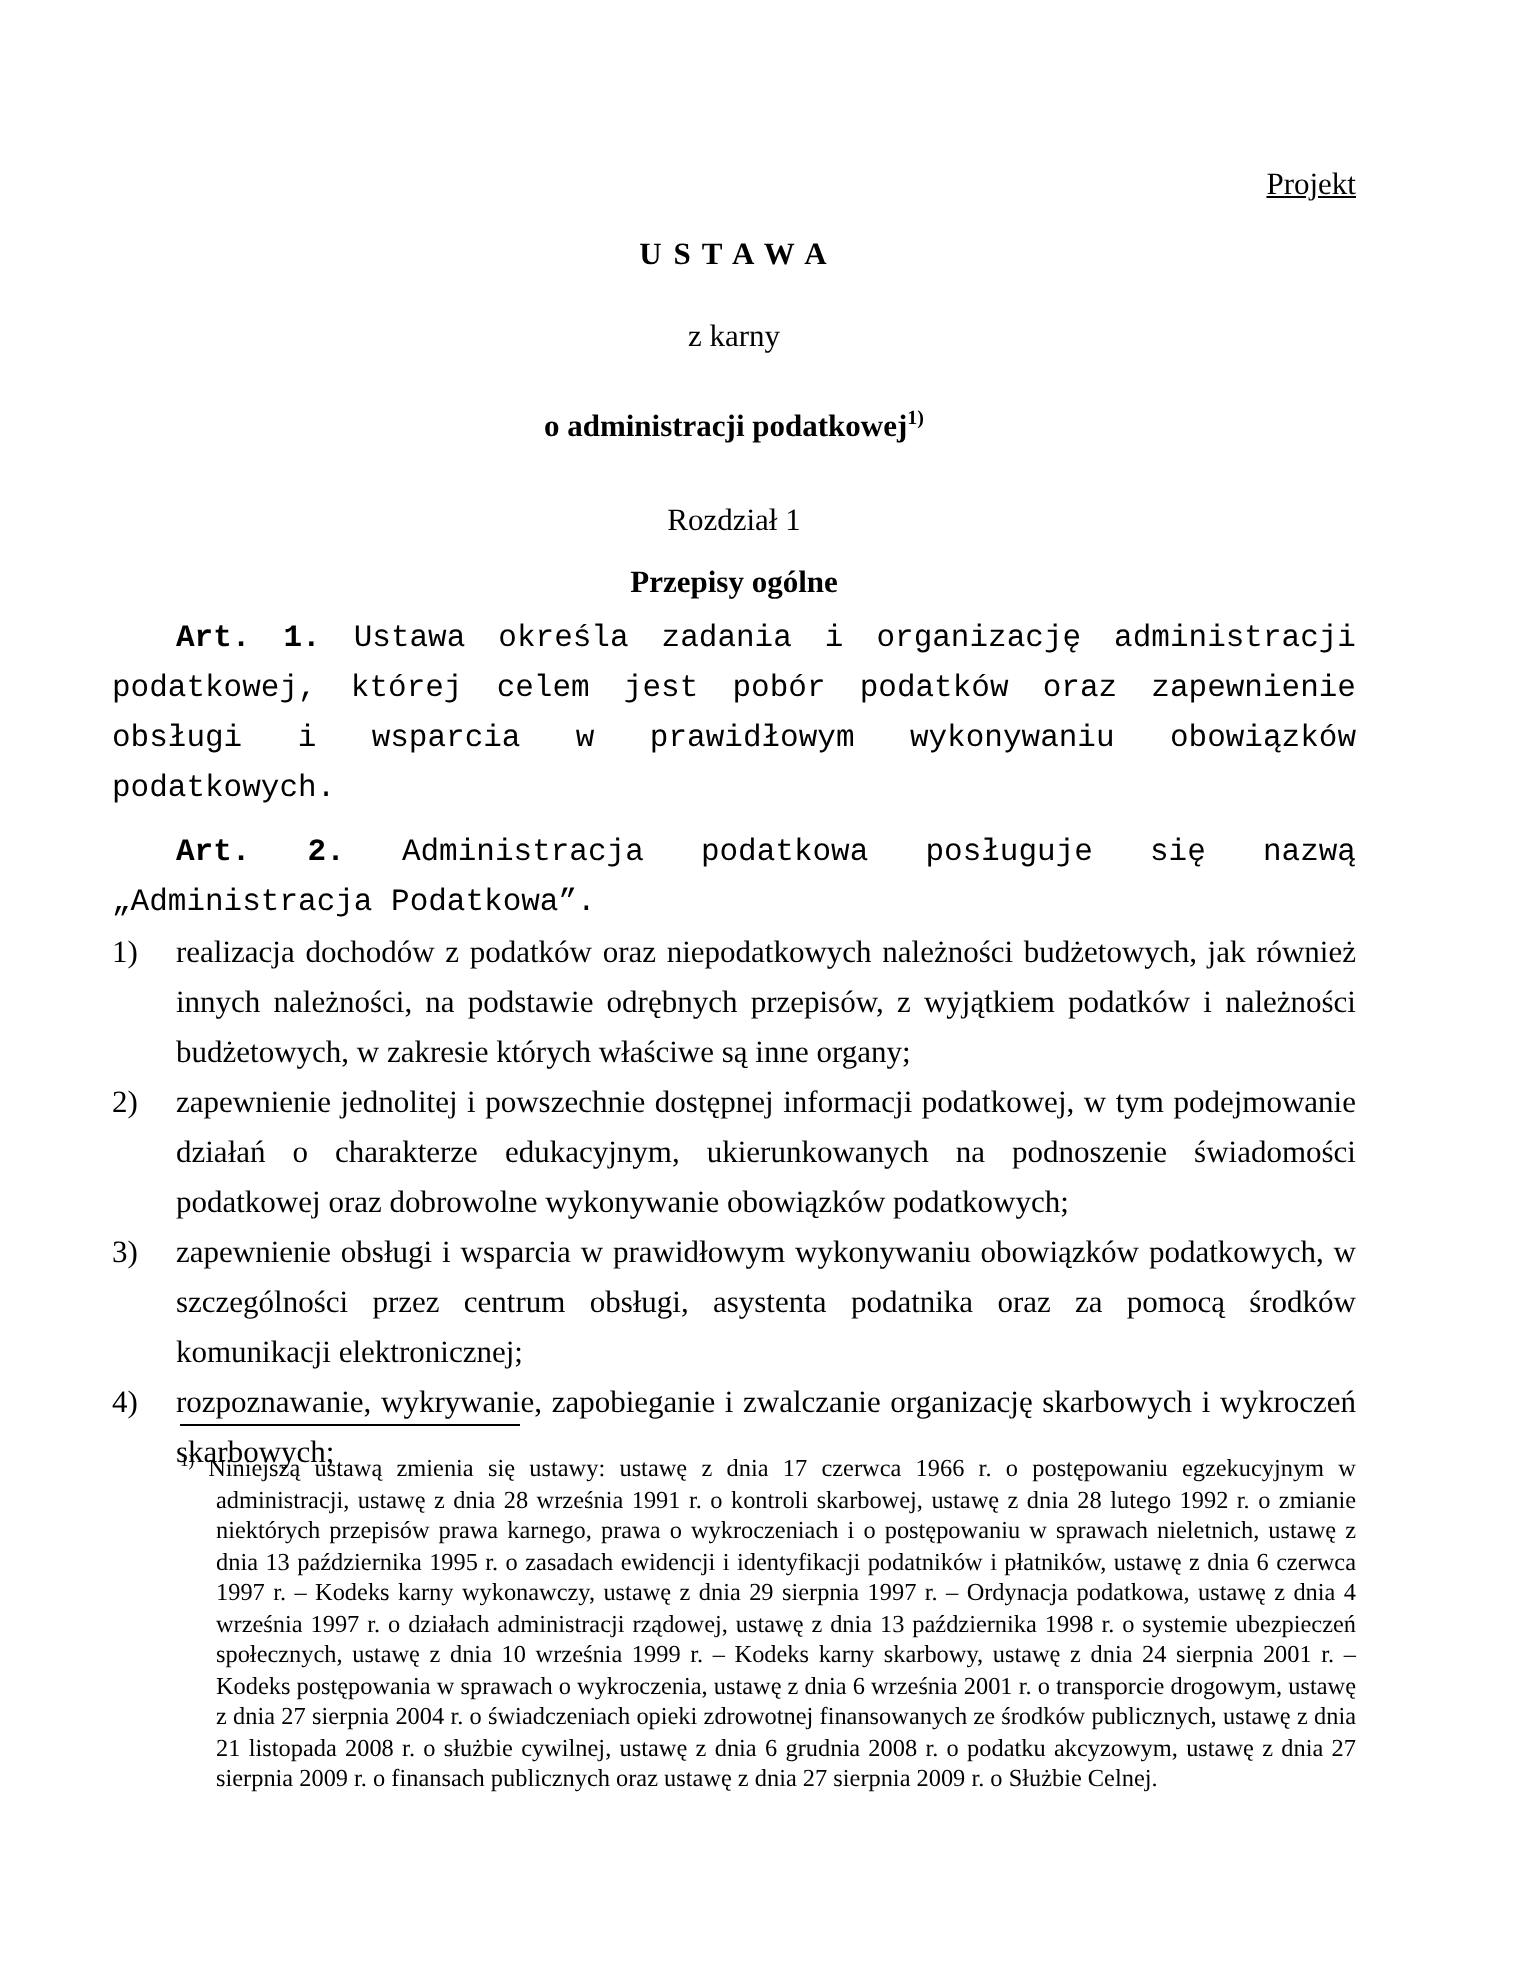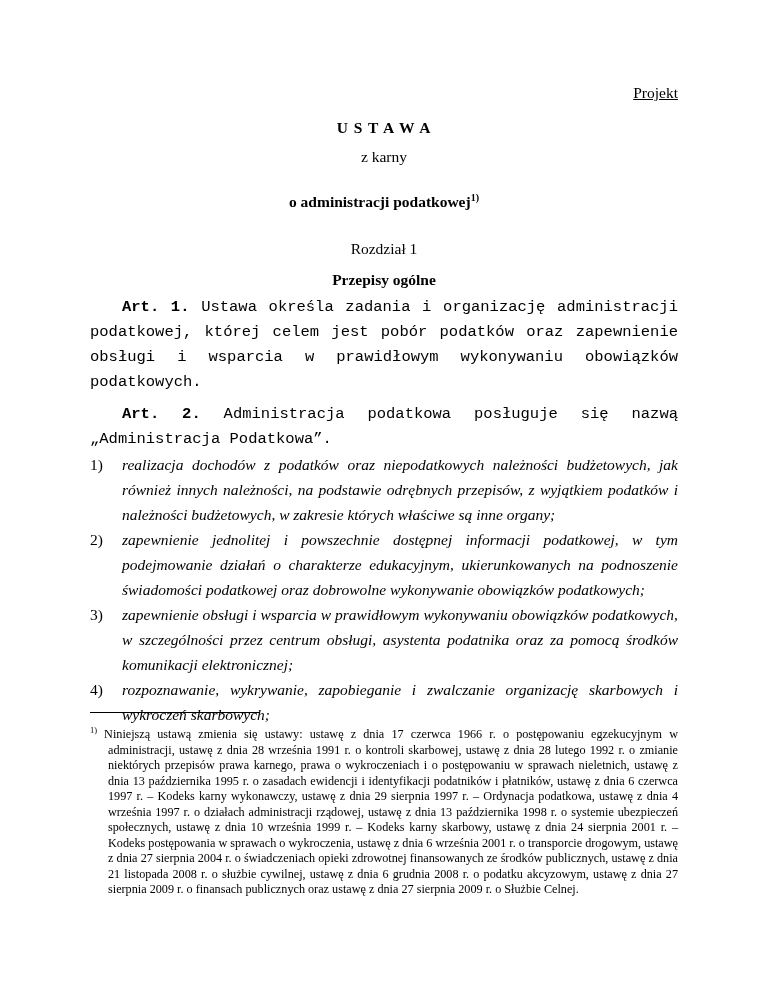--- a/index.html
+++ b/index.html
@@ -6,37 +6,37 @@
     margin: 0;
     padding: 0;
     background: #ffffff;
   }
   .page {
     position: relative;
     width: 768px;
     height: 994px;
     background: #ffffff;
     box-sizing: border-box;
-    padding: 80px 90px 0 90px;
+    padding: 80px 90px 0 56px;
     font-family: "Liberation Serif", "DejaVu Serif", serif;
     font-size: 15.5px;
     line-height: 25px;
     color: #000000;
     overflow: hidden;
   }
   .projekt {
     text-align: right;
     margin-bottom: 10px;
   }
   .projekt span {
     text-decoration: underline;
   }
   .center { text-align: center; }
   .bold { font-weight: bold; }
-  .ustawa-line { margin-bottom: 4px; letter-spacing: 1px; }
+  .ustawa-line { margin-bottom: 16px; letter-spacing: 1px; }
   .zdnia-line { margin-bottom: 7px; }
   .subject-line { margin-bottom: 22px; margin-top: 16px; }
   .subject-line sup { font-size: 10px; }
   .chapter-num { margin-bottom: 6px; }
   .chapter-title { margin-bottom: 3px; }
   .para {
     margin: 0 0 7px 0;
     text-align: justify;
     text-indent: 32px;
     font-family: Liberation Mono, monospace;
@@ -45,21 +45,20 @@
   .art-label { font-weight: bold; }
   .list { margin: 0; }
   .list-item { display: flex; }
   .list-item .num {
     flex: 0 0 32px;
     width: 32px;
   }
   .list-item .txt {
     flex: 1;
     text-align: justify;
-    font-style: italic;
   }
   .footnote-block {
     position: absolute;
     top: 712px;
     left: 90px;
     right: 90px;
   }
   .footnote-rule {
     width: 170px;
     border-top: 1px solid #000000;

